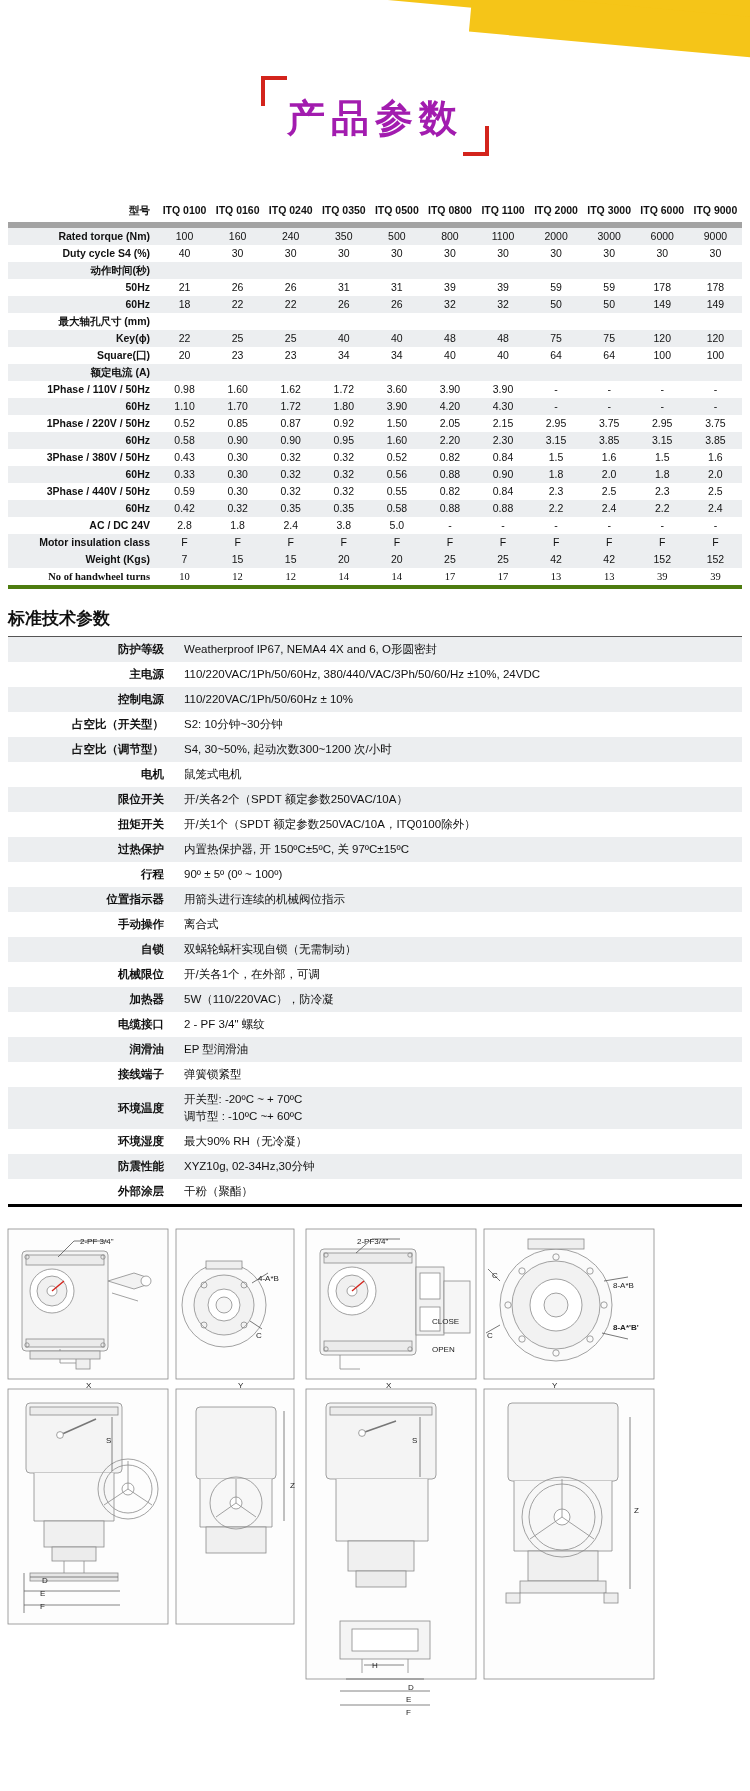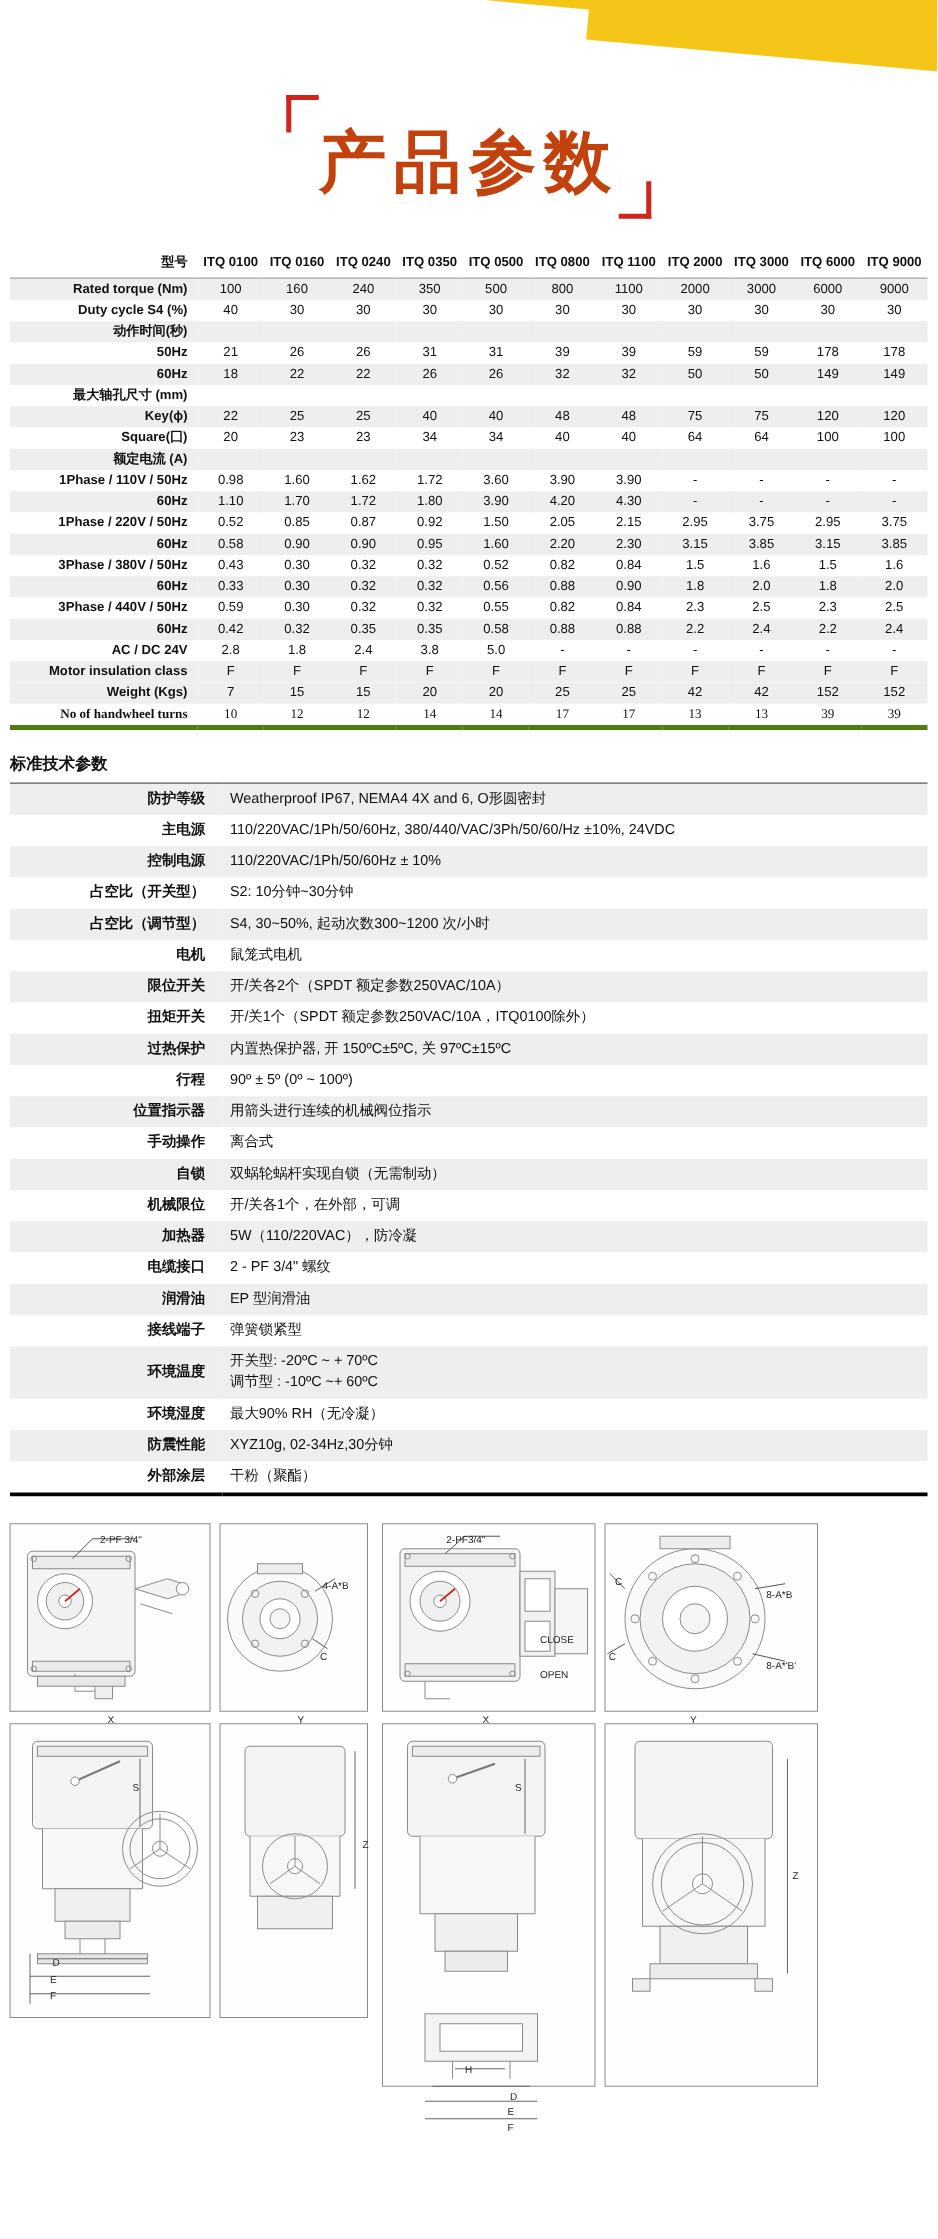--- a/index.html
+++ b/index.html
@@ -48,24 +48,24 @@
 
   
   .title-wrap {
     position: relative;
     height: 110px;
     text-align: center;
   }
   .title {
     display: inline-block;
     position: relative;
-    font-family: Liberation Sans, sans-serif;
-    font-size: 54px;
+    font-family: Liberation Mono, monospace;
+    font-size: 38px;
     font-weight: bold;
-    color: #c2410c;
+    color: #a21caf;
     letter-spacing: 6px;
     padding: 6px 26px 4px 26px;
     line-height: 1.2;
   }
   .title .corner-tl {
     position: absolute;
     left: 0; top: -16px;
     width: 26px; height: 30px;
     border-left: 4px solid #d3241c;
     border-top: 4px solid #d3241c;
@@ -98,35 +98,35 @@
   }
   table.spec th.rowhead, table.spec td.rowhead {
     text-align: right;
     padding-right: 8px;
     font-weight: bold;
     width: 150px;
   }
   table.spec .hdr th {
     font-weight: bold;
     font-size: 10.5px;
-    border-bottom: 1px solid #a3a3a3;
+    border-bottom: 6px solid #a3a3a3;
     padding-bottom: 4px;
   }
   tr.shade td, tr.shade th { background: #eceef0; }
   tr.plain td, tr.plain th { background: #ffffff; }
   table.spec .endline td, table.spec .endline th {
     border-bottom: 4px solid #4d7c0f;
     font-family: Liberation Serif, serif;
   }
   .grp td.rowhead, .grp th.rowhead { font-weight: bold; margin-left: 12px; }
 
   
   .sec-head {
     margin: 18px 0 6px 8px;
-    font-size: 13px;
+    font-size: 17px;
     font-weight: bold;
     color: #111;
     font-family: "DejaVu Sans", sans-serif;
   }
 
   
   table.std {
     width: 734px;
     margin: 0 8px;
     border-collapse: collapse;
@@ -754,21 +754,21 @@
         <div class="dwg-label" style="left: 256px; top: 110px;">C</div>
         <div class="dwg-label" style="left: 106px; top: 215px;">S</div>
         <div class="dwg-label" style="left: 290px; top: 260px;">Z</div>
         <div class="dwg-label" style="left: 42px; top: 355px;">D</div>
         <div class="dwg-label" style="left: 40px; top: 368px;">E</div>
         <div class="dwg-label" style="left: 40px; top: 381px;">F</div>
         <div class="dwg-label" style="left: 357px; top: 16px;">2-PF3/4"</div>
         <div class="dwg-label" style="left: 386px; top: 160px;">X</div>
         <div class="dwg-label" style="left: 552px; top: 160px;">Y</div>
         <div class="dwg-label" style="left: 613px; top: 60px;">8-A*B</div>
-        <div class="dwg-label" style="left: 613px; top: 117px;">8-A*'B'</div>
+        <div class="dwg-label" style="left: 613px; top: 102px; font-weight: bold;">8-A*'B'</div>
         <div class="dwg-label" style="left: 492px; top: 50px;">C</div>
         <div class="dwg-label" style="left: 487px; top: 110px;">C</div>
         <div class="dwg-label" style="left: 412px; top: 215px;">S</div>
         <div class="dwg-label" style="left: 634px; top: 285px;">Z</div>
         <div class="dwg-label" style="left: 372px; top: 440px;">H</div>
         <div class="dwg-label" style="left: 408px; top: 462px;">D</div>
         <div class="dwg-label" style="left: 406px; top: 474px;">E</div>
         <div class="dwg-label" style="left: 406px; top: 487px;">F</div>
         <div class="dwg-label" style="left: 432px; top: 124px;">OPEN</div>
         <div class="dwg-label" style="left: 432px; top: 96px;">CLOSE</div>

